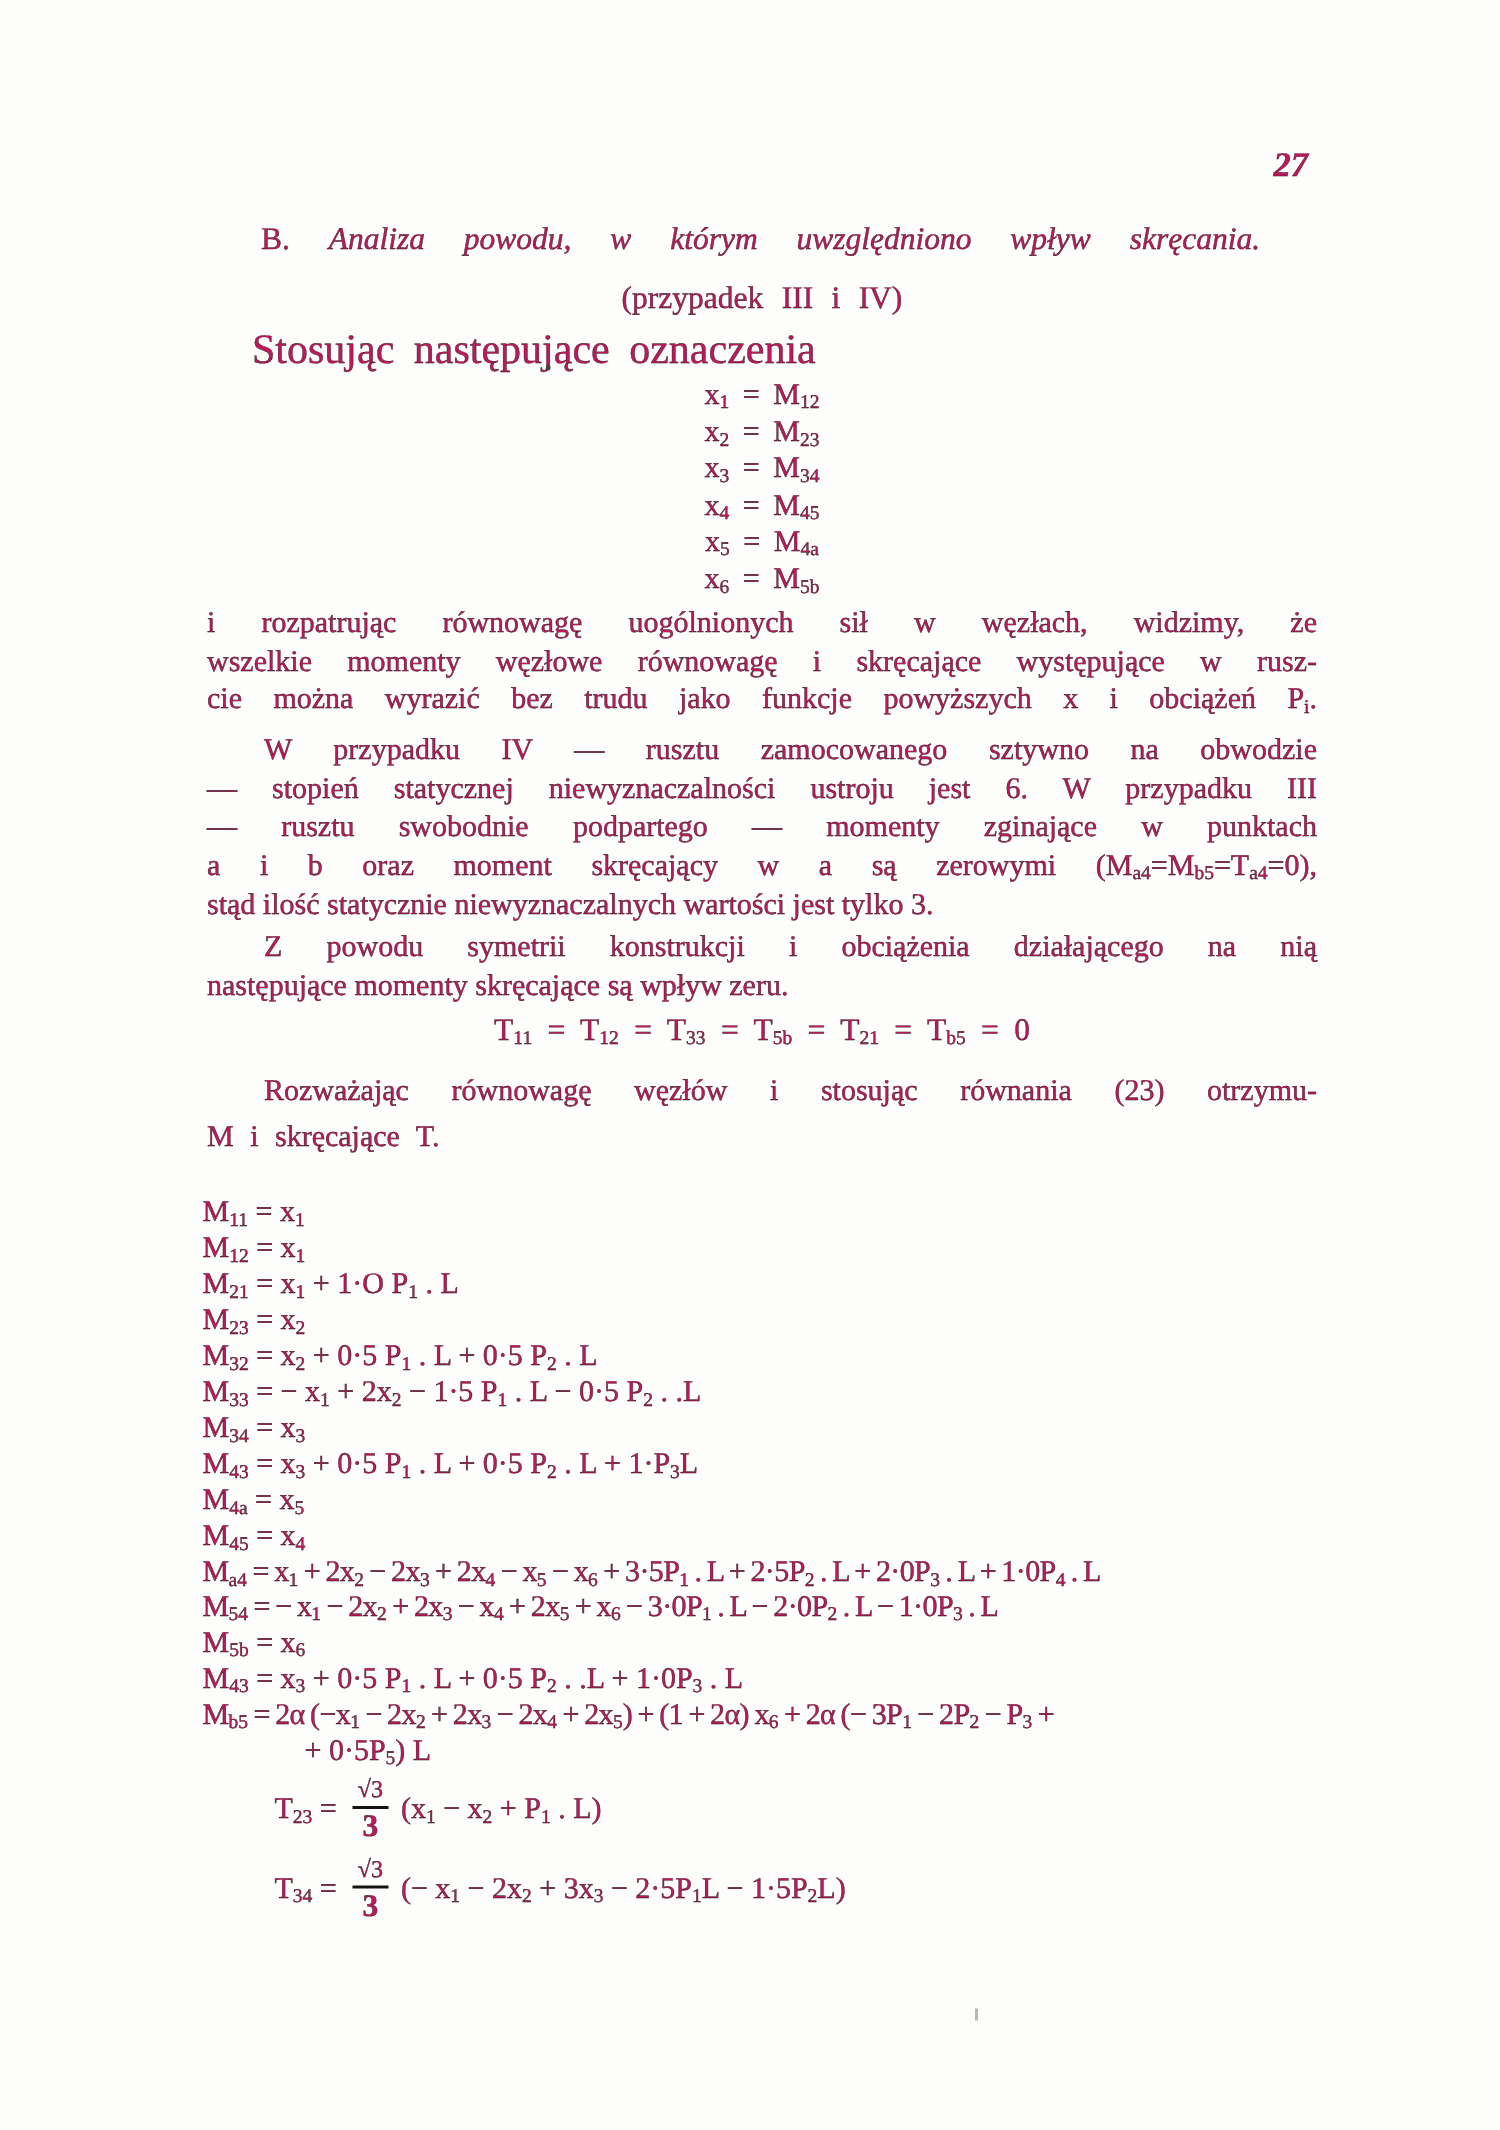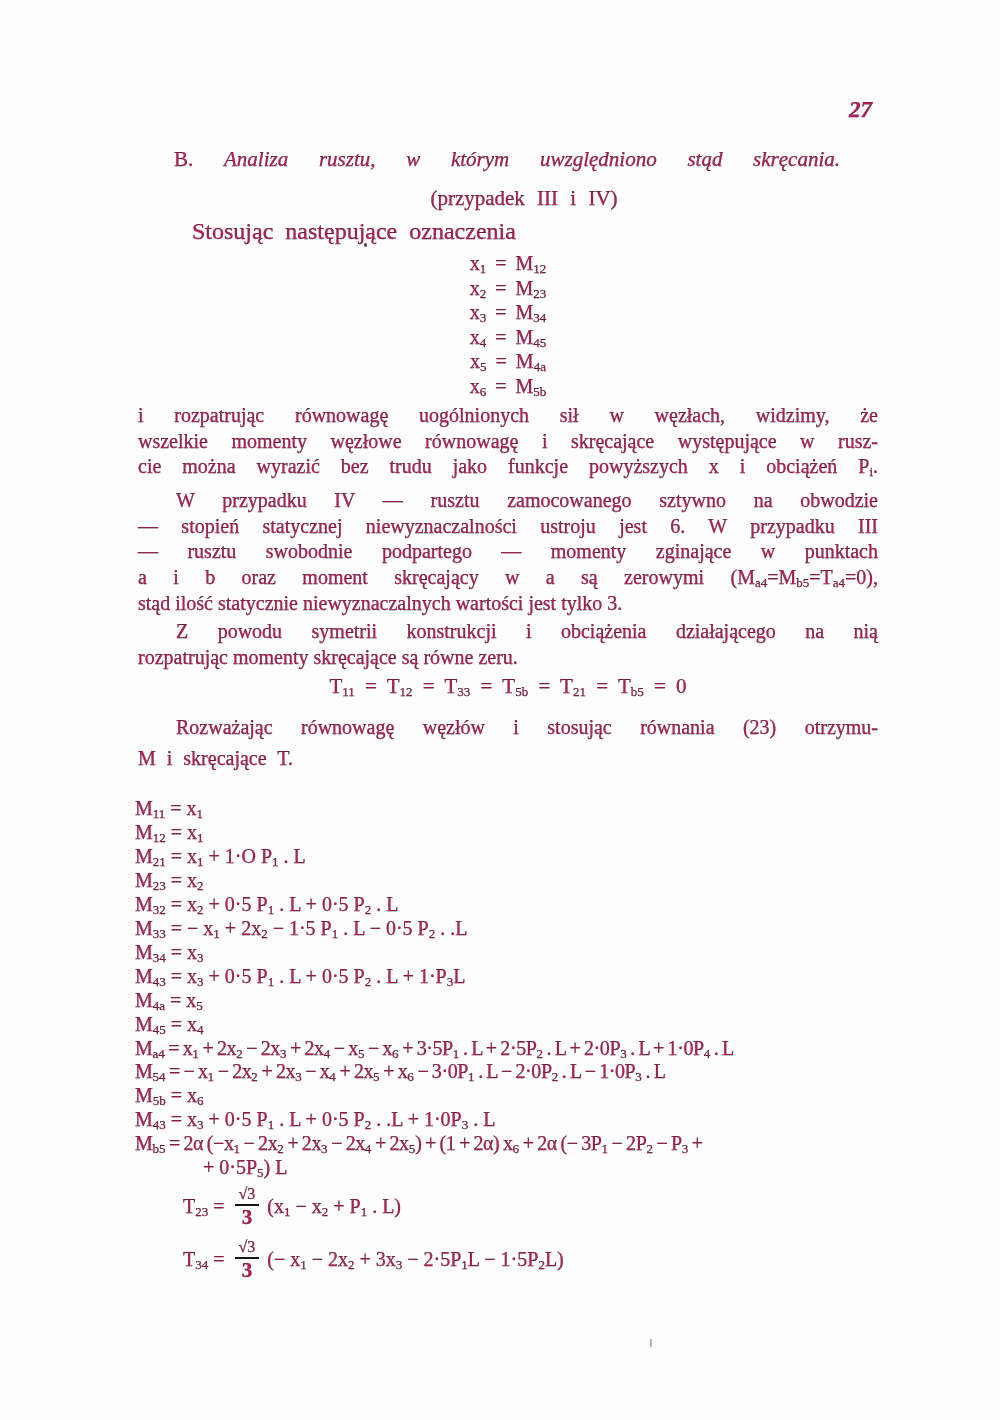--- a/index.html
+++ b/index.html
@@ -23,27 +23,27 @@
   .heading {
     top:147px; left:174px; width:666px;
     font-size:21px;
     text-align:justify;
     text-align-last:justify;
     white-space:normal;
   }
   .heading-title { font-style:italic; }
 
   .subheading {
-    top:186px; left:154px; width:740px;
+    top:186px; left:138px; width:740px;
     font-size:21px; text-align:center; word-spacing:7px;
   }
 
   .intro {
     top:218px; left:168px;
-    font-size:24px; word-spacing:6px;margin-left:24px;
+    font-size:28px; word-spacing:6px;
   }
 
   .defs {
     top:251px; left:138px; width:740px;
     font-size:20px; text-align:center;
   }
   .defs .def-ln { line-height:24.6px; word-spacing:4px; }
 
   .para { left:138px; width:740px; font-size:20px; }
   .para .ln { line-height:25.7px; text-align:justify; }
@@ -96,21 +96,21 @@
 </style>
 </head>
 <body>
 
 <div class="page">
 
   <div class="abs page-num">27</div>
 
   <div class="abs heading">
     <span class="heading-label">B.</span>
-    <span class="heading-title">Analiza rusztu, w którym uwzględniono stąd skręcania.</span>
+    <span class="heading-title">Analiza powodu, w którym uwzględniono wpływ skręcania.</span>
   </div>
 
   <div class="abs subheading">(przypadek III i IV)</div>
 
   <div class="abs intro">Stosując następujące oznaczenia</div>
 
   <div class="abs artifact-dot"></div>
 
   <div class="abs defs">
     <div class="def-ln">x<sub>1</sub> = M<sub>12</sub></div>
@@ -130,21 +130,21 @@
   <div class="abs para p2">
     <div class="ln j ind">W przypadku IV — rusztu zamocowanego sztywno na obwodzie</div>
     <div class="ln j">— stopień statycznej niewyznaczalności ustroju jest 6. W przypadku III</div>
     <div class="ln j">— rusztu swobodnie podpartego — momenty zginające w punktach</div>
     <div class="ln j">a i b oraz moment skręcający w a są zerowymi (M<sub>a4</sub>=M<sub>b5</sub>=T<sub>a4</sub>=0),</div>
     <div class="ln">stąd ilość statycznie niewyznaczalnych wartości jest tylko 3.</div>
   </div>
 
   <div class="abs para p3">
     <div class="ln j ind">Z powodu symetrii konstrukcji i obciążenia działającego na nią</div>
-    <div class="ln">rozpatrując momenty skręcające są równe zeru.</div>
+    <div class="ln">następujące momenty skręcające są wpływ zeru.</div>
   </div>
 
   <div class="abs eq-centered">T<sub>11</sub> = T<sub>12</sub> = T<sub>33</sub> = T<sub>5b</sub> = T<sub>21</sub> = T<sub>b5</sub> = 0</div>
 
   <div class="abs para p4">
     <div class="ln j ind">Rozważając równowagę węzłów i stosując równania (23) otrzymu-</div>
     <div class="ln ln3 sp">M i skręcające T.</div>
   </div>
 
   <div class="abs m-block">

